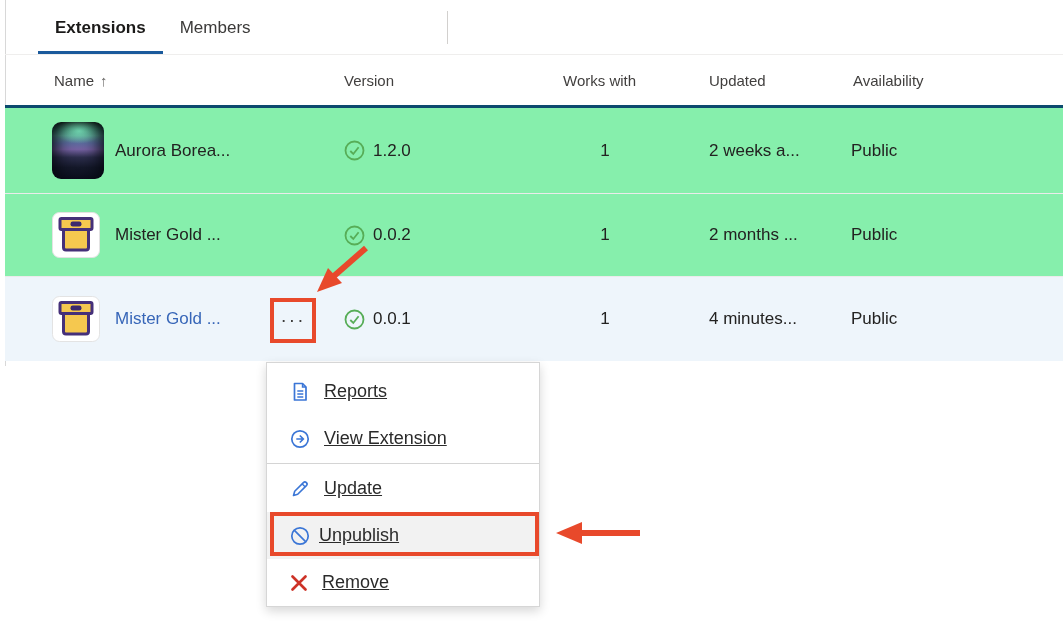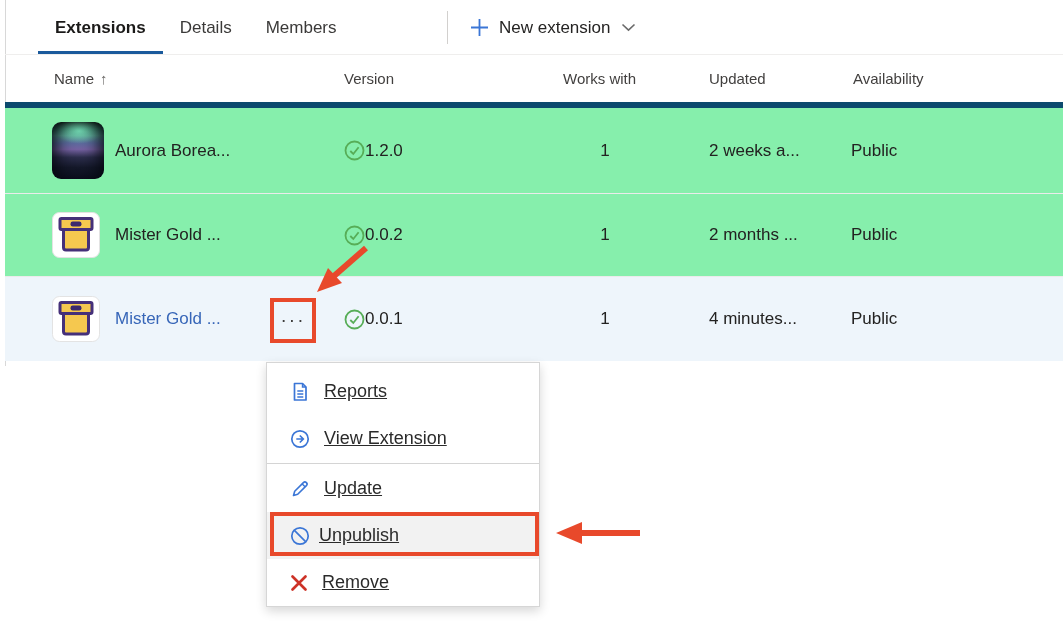--- a/index.html
+++ b/index.html
@@ -15,34 +15,34 @@
   .tabbar { position:absolute; left:38px; top:0; height:55px; display:flex; align-items:stretch; }
   .tab { display:flex; align-items:center; padding:0 17px; font-size:17px; color:#3b3a39; cursor:pointer; position:relative; }
   .tab.active { font-weight:700; color:#1b1a19; }
   .tab.active::after { content:""; position:absolute; left:0; right:0; bottom:1px; height:3px; background:#1a5a9c; }
   .tabbar-divider { position:absolute; left:447px; top:11px; width:1px; height:33px; background:#d2d0ce; }
   .new-ext { position:absolute; left:470px; top:0; height:55px; display:flex; align-items:center; gap:10px; cursor:pointer; }
   .new-ext .label { font-size:17px; color:#252423; }
   .tabs-bottom-line { position:absolute; left:5px; right:0; top:54px; height:1px; background:#efeeed; }
 
   
-  .thead { position:absolute; left:5px; right:0; top:55px; height:53px; border-bottom:6px solid #0c4a6e; font-size:15px; color:#413f3e;padding-left:24px; }
+  .thead { position:absolute; left:5px; right:0; top:55px; height:53px; border-bottom:3px solid #0c4a6e; font-size:15px; color:#413f3e;padding-left:24px; }
   .th { position:absolute; top:0; bottom:0; display:flex; align-items:center; gap:6px; white-space:nowrap; cursor:pointer; }
   .th.name { left:49px; } .th.version { left:339px; } .th.works { left:529px;margin-left:29px; } .th.updated { left:704px; } .th.avail { left:848px; }
   .sort-arrow { color:#6f6d6b; font-size:15px; }
 
   
   .row { position:absolute; left:5px; right:0; border-bottom:1px solid #ebebeb; background:#86efac; cursor:pointer; }
   .row1 { top:108px; height:86px; }
   .row2 { top:194px; height:83px; }
   .row3 { top:277px; height:84px; background:#eef5fb; border-bottom:none; }
   .cell { position:absolute; top:0; bottom:0; display:flex; align-items:center; font-size:17px; color:#232221; white-space:nowrap; }
   .cell.icon-cell { left:47px; }
   .cell.name-cell { left:110px; width:150px; overflow:hidden; }
-  .cell.version-cell { left:339px; }
+  .cell.version-cell { left:339px; gap:8px; }
   .cell.works-cell { left:550px; width:100px; justify-content:center; }
   .cell.updated-cell { left:704px; width:120px; overflow:hidden; }
   .cell.avail-cell { left:846px; }
   .name-link { color:#3766b8; }
 
   .aurora-thumb {
     width:52px; height:57px; border-radius:9px;
     background:
       radial-gradient(ellipse 70% 34% at 52% 16%, rgba(120,225,185,0.85), rgba(120,225,185,0) 65%),
       linear-gradient(180deg,#17291f 0%,#2e6a58 13%,#53938a 24%,#5b6a9c 37%,#73609f 48%,#2b2d4b 62%,#141829 80%,#0d1020 100%);
@@ -77,37 +77,23 @@
   svg { display:block; }
 </style>
 </head>
 <body>
 
 <div id="app">
   <div class="left-edge"></div>
 
   <div class="tabbar">
     <div class="tab active">Extensions</div>
-    <div class="tab">Details</div>
     <div class="tab">Members</div>
   </div>
   <div class="tabbar-divider"></div>
-  <div class="new-ext">
-    <span>
-      <svg width="19" height="19" viewBox="0 0 19 19">
-          <path d="M9.5 1 V18 M1 9.5 H18" stroke="#3b76d6" stroke-width="1.8" fill="none"></path>
-        </svg>
-    </span>
-    <span class="label">New extension</span>
-    <span>
-      <svg width="15" height="9" viewBox="0 0 15 9">
-          <path d="M1.5 1.5 L7.5 7.2 L13.5 1.5" stroke="#6a6a6a" stroke-width="1.6" fill="none"></path>
-        </svg>
-    </span>
-  </div>
   <div class="tabs-bottom-line"></div>
 
   <div class="thead">
     <div class="th name">
       <span>Name</span>
       <span class="sort-arrow">↑</span>
     </div>
     <div class="th version">
         <span>Version</span>
       </div>

